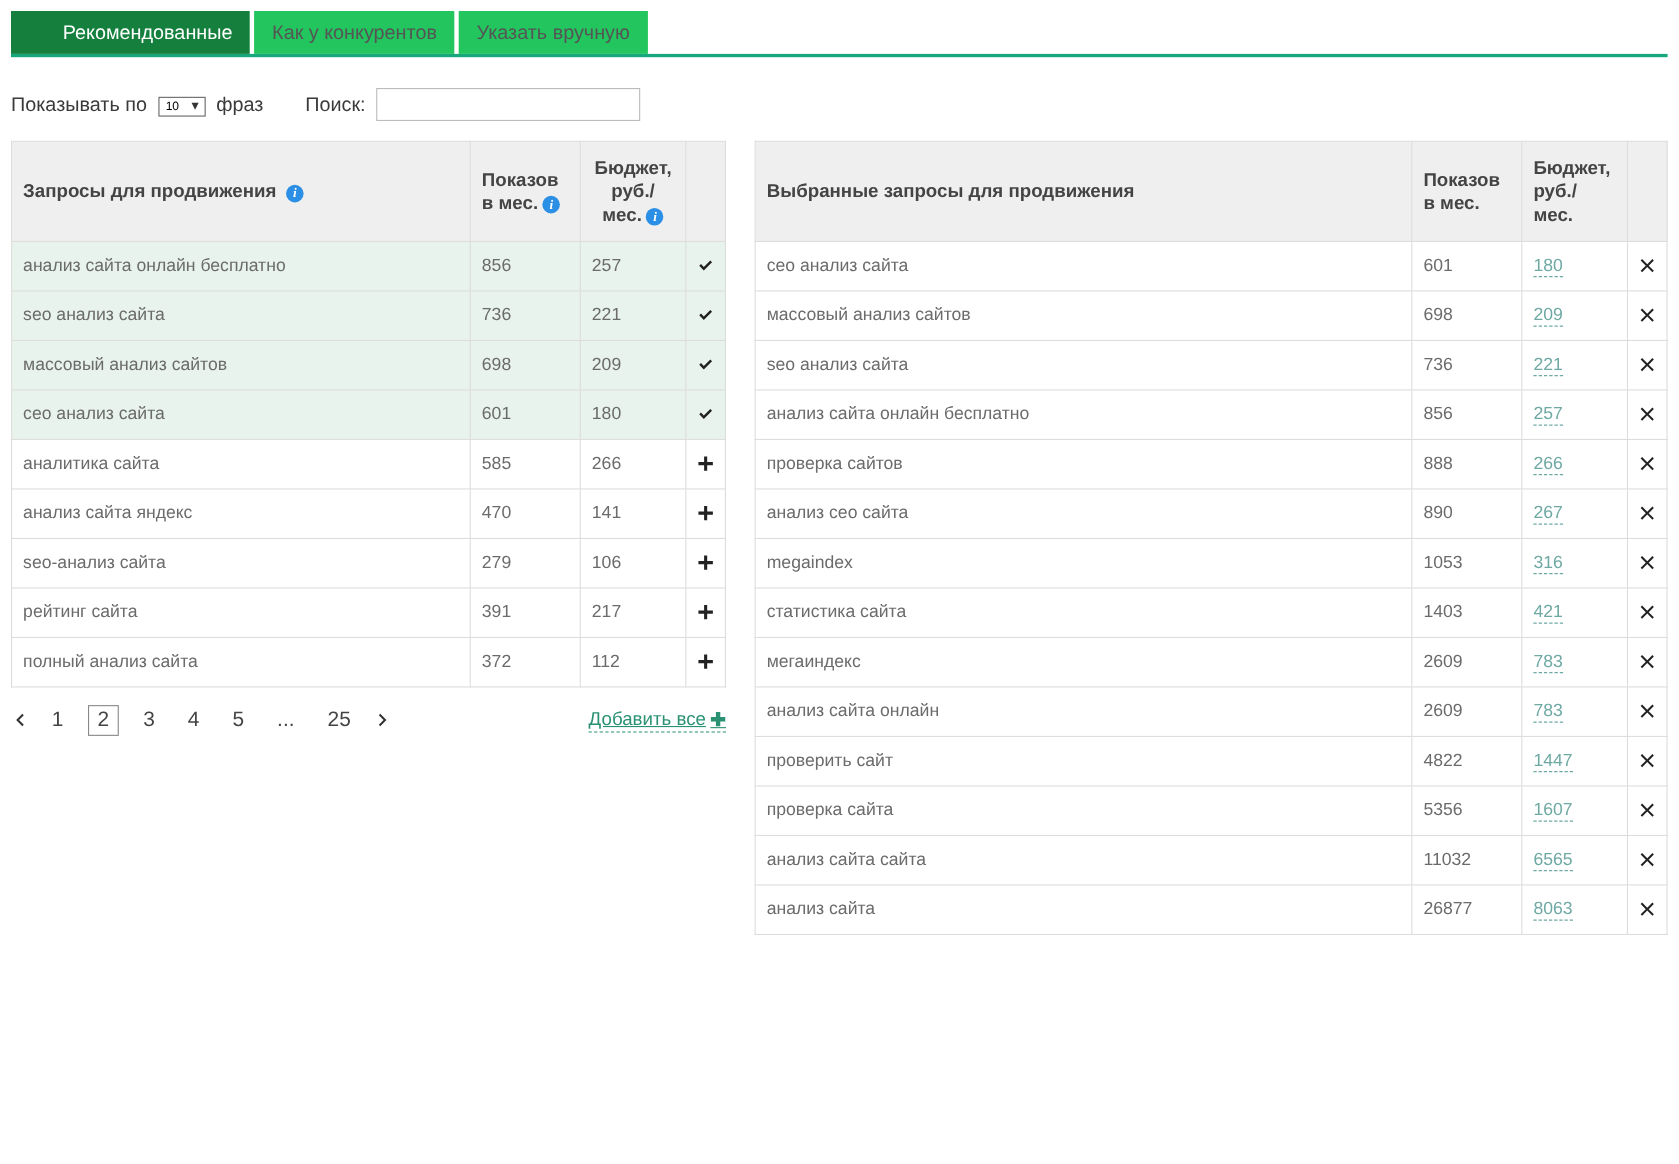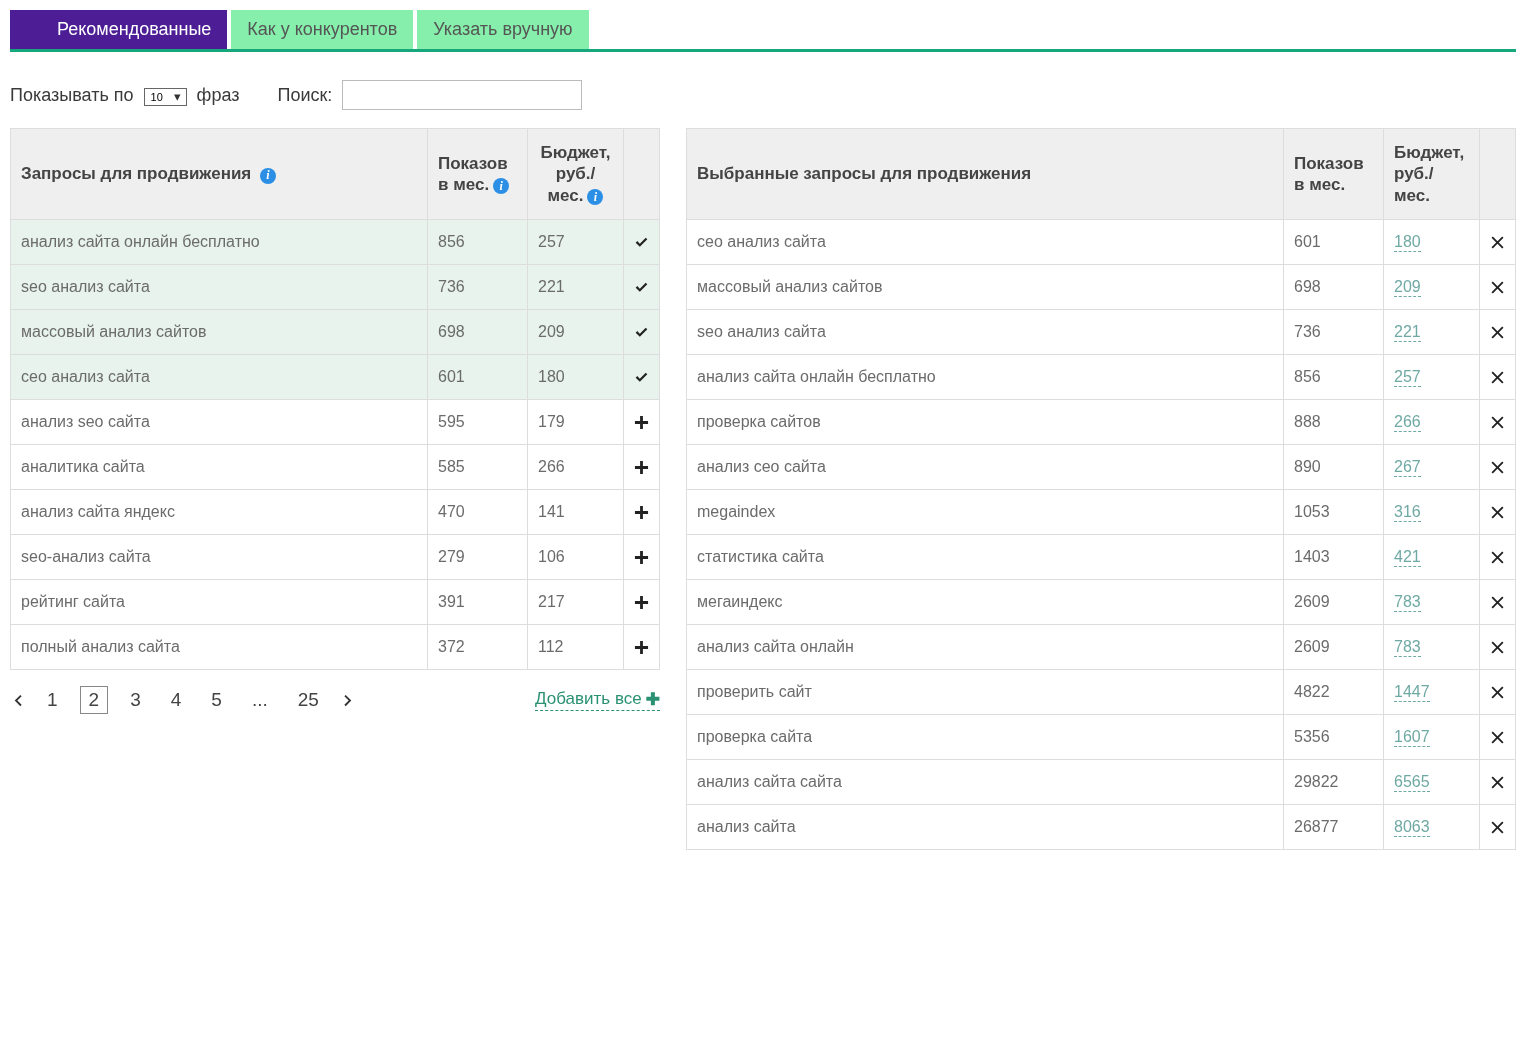--- a/index.html
+++ b/index.html
@@ -1,20 +1,20 @@
 <!DOCTYPE html>
 <html><head>
 <meta charset="utf-8">
 <style>
 * { box-sizing: border-box; margin: 0; padding: 0; }
 body { font-family: "Segoe UI", Arial, sans-serif; color: #3a3a3a; background: #fff; padding: 10px; }
 
 .tabs { display: flex; border-bottom: 3px solid #17a77d; }
-.tab { padding: 9px 16px; font-size: 18px; color: #555; cursor: pointer; background: #86efac; margin-right: 4px; }
-.tab.active { background: #4c1d95; color: #fff; padding-left: 47px; }
+.tab { padding: 9px 16px; font-size: 18px; color: #555; cursor: pointer; background: #22c55e; margin-right: 4px; }
+.tab.active { background: #15803d; color: #fff; padding-left: 47px; }
 
 .controls { display: flex; align-items: center; gap: 10px; margin: 28px 0 18px 0; font-size: 18px; color: #3a3a3a; }
 .controls select { font-size: 11px; padding: 2px 22px 2px 6px; border: 1px solid #666; appearance: none; background: #fff; position: relative; }
 .select-wrap { position: relative; display: inline-block; }
 .select-wrap::after { content: "▾"; position: absolute; right: 6px; top: 4px; pointer-events: none; font-size: 13px; color: #333; }
 .controls .search-label { margin-left: 28px; }
 .controls input[type=text] { font-size: 17px; padding: 4px 6px; border: 1px solid #bbb; width: 240px; height: 30px; }
 
 .two-col { display: flex; gap: 26px; align-items: flex-start; }
 .panel-left { width: 650px; }
@@ -27,21 +27,21 @@
 td.icon-cell { text-align: center; width: 36px; color: #222; font-weight: bold; cursor: pointer; }
 tr.selected td { background: #e7f3ec; }
 .info-icon { display: inline-flex; align-items: center; justify-content: center; width: 16px; height: 16px; border-radius: 50%; background: #2b8fe6; color: #fff; font-size: 12px; font-weight: bold; margin-left: 4px; font-family: Georgia, serif; font-style: italic; }
 .budget-link { color: #6fa9a3; border-bottom: 1px dashed #6fa9a3; padding-bottom: 1px; cursor: pointer; }
 
 .pager-row { display: flex; align-items: center; justify-content: space-between; margin-top: 16px; }
 .pager { display: flex; align-items: center; gap: 14px; font-size: 19px; color: #444; }
 .pager .pg { padding: 2px 8px; cursor: pointer; }
 .pager .pg.current { border: 1px solid #888; }
 .pager .arrow { font-weight: bold; cursor: pointer; }
-.addall { color: #2a9173; border-bottom: 1px dashed #2a9173; cursor: pointer; font-size: 17px; display: inline-flex; align-items: center; gap: 4px; }
+.addall { color: #2a9173; border-bottom: 1px dashed #2a9173; cursor: pointer; font-size: 17px; display: inline-flex; align-items: center; gap: 4px; text-decoration: underline; }
 .addall .plus { color: #2a9173; font-weight: bold; }
 
 svg.ic { width: 15px; height: 15px; display: inline-block; vertical-align: middle; }
 </style>
 </head>
 <body>
 
 <div class="tabs" id="tabs-bar">
     <div class="tab active">Рекомендованные</div>
     <div class="tab">Как у конкурентов</div>
@@ -106,28 +106,20 @@
           </tr>
           <tr class="selected">
             <td>сео анализ сайта</td>
             <td>601</td>
             <td>180</td>
             <td class="icon-cell"><svg class="ic" viewBox="0 0 16 16">
                 <path fill="#222" d="M6.2 12.6 1.8 8.2l1.7-1.7 2.7 2.7 6.3-6.3 1.7 1.7z"></path>
               </svg></td>
           </tr>
           <tr>
-            <td>анализ seo сайта</td>
-            <td>595</td>
-            <td>179</td>
-            <td class="icon-cell"><svg class="ic" viewBox="0 0 16 16">
-                <path fill="#222" d="M6.5 1h3v5.5H15v3H9.5V15h-3V9.5H1v-3h5.5z"></path>
-              </svg></td>
-          </tr>
-          <tr>
             <td>аналитика сайта</td>
             <td>585</td>
             <td>266</td>
             <td class="icon-cell"><svg class="ic" viewBox="0 0 16 16">
                 <path fill="#222" d="M6.5 1h3v5.5H15v3H9.5V15h-3V9.5H1v-3h5.5z"></path>
               </svg></td>
           </tr>
           <tr>
             <td>анализ сайта яндекс</td>
             <td>470</td>
@@ -288,21 +280,21 @@
           <tr>
             <td>проверка сайта</td>
             <td>5356</td>
             <td><span class="budget-link">1607</span></td>
             <td class="icon-cell"><svg class="ic" viewBox="0 0 16 16">
                 <path fill="#222" d="M3 1.6 8 6.6l5-5L14.4 3l-5 5 5 5L13 14.4l-5-5-5 5L1.6 13l5-5-5-5z"></path>
               </svg></td>
           </tr>
           <tr>
             <td>анализ сайта сайта</td>
-            <td>29822</td>
+            <td>11032</td>
             <td><span class="budget-link">6565</span></td>
             <td class="icon-cell"><svg class="ic" viewBox="0 0 16 16">
                 <path fill="#222" d="M3 1.6 8 6.6l5-5L14.4 3l-5 5 5 5L13 14.4l-5-5-5 5L1.6 13l5-5-5-5z"></path>
               </svg></td>
           </tr>
           <tr>
             <td>анализ сайта</td>
             <td>26877</td>
             <td><span class="budget-link">8063</span></td>
             <td class="icon-cell"><svg class="ic" viewBox="0 0 16 16">

